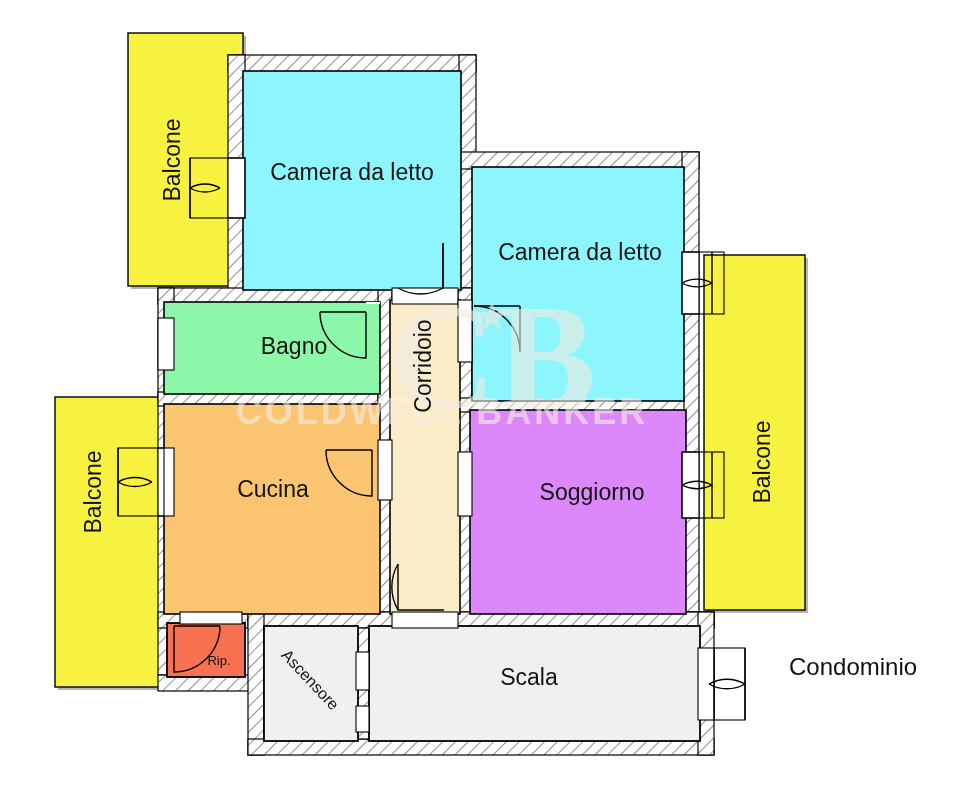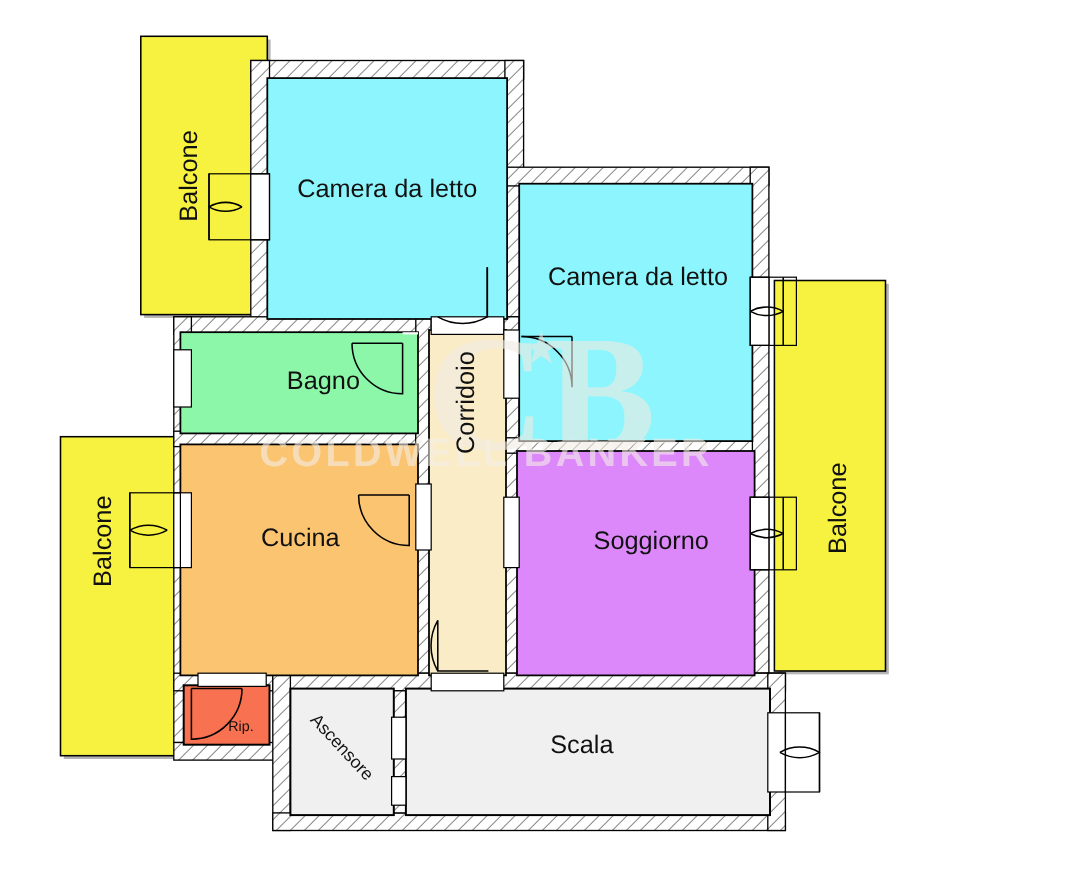--- a/index.html
+++ b/index.html
@@ -204,15 +204,16 @@
 
   <div class="lbl lbl-room rot0" style="left:529px;top:677px;text-align:center;">Scala</div>
 
   <div class="lbl lbl-room rot90" style="left:172px;top:160px;">Balcone</div>
 
   <div class="lbl lbl-room rot90" style="left:93px;top:492px;">Balcone</div>
 
   <div class="lbl lbl-room rot90" style="left:762px;top:462px;">Balcone</div>
 
   <div class="lbl lbl-outside" style="left:789px;top:652px;transform:none;">
+    <div>Condominio</div>
   </div>
 
 </div>
 
 </body></html>

